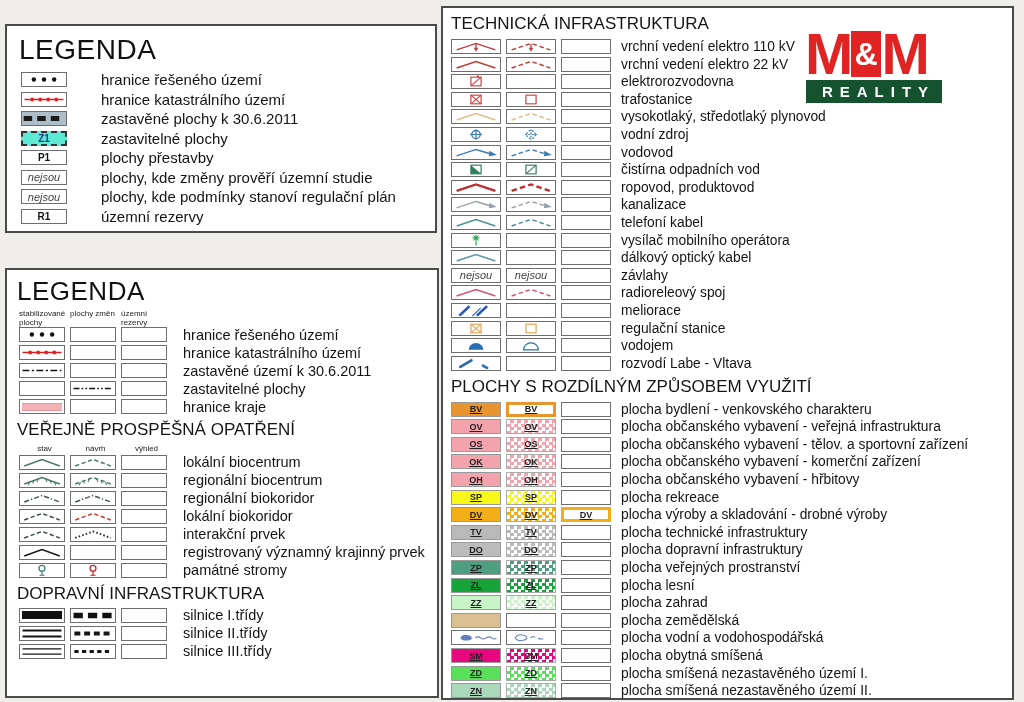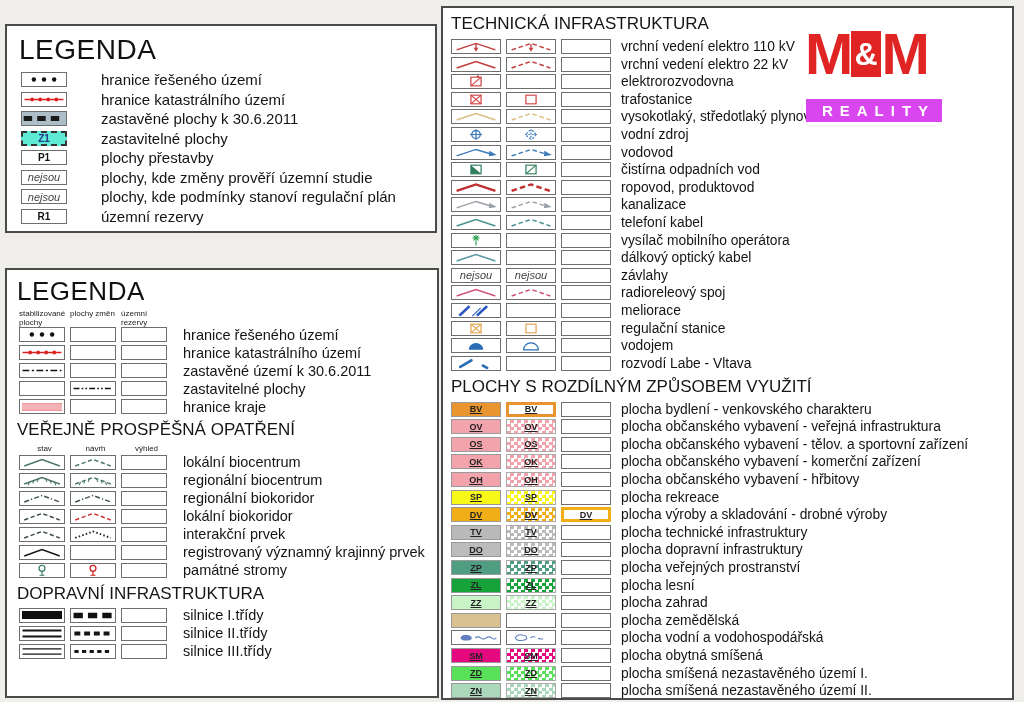--- a/index.html
+++ b/index.html
@@ -911,15 +911,15 @@
         </div>
         <span class="lbl">plocha smíšená nezastavěného území II.</span>
       </div>
     </div>
   <div class="logo">
     <div class="mm">
       <span class="m" style="color: rgb(224, 36, 36);">M</span>
       <span class="amp" style="background: rgb(224, 36, 36);">&amp;</span>
       <span class="m" style="color: rgb(224, 36, 36);">M</span>
     </div>
-    <div class="bar" style="background: #d946ef; margin-top: 19px;">REALITY</div>
+    <div class="bar" style="background: #14532d;">REALITY</div>
   </div>
 </div>
 
 </body></html>

